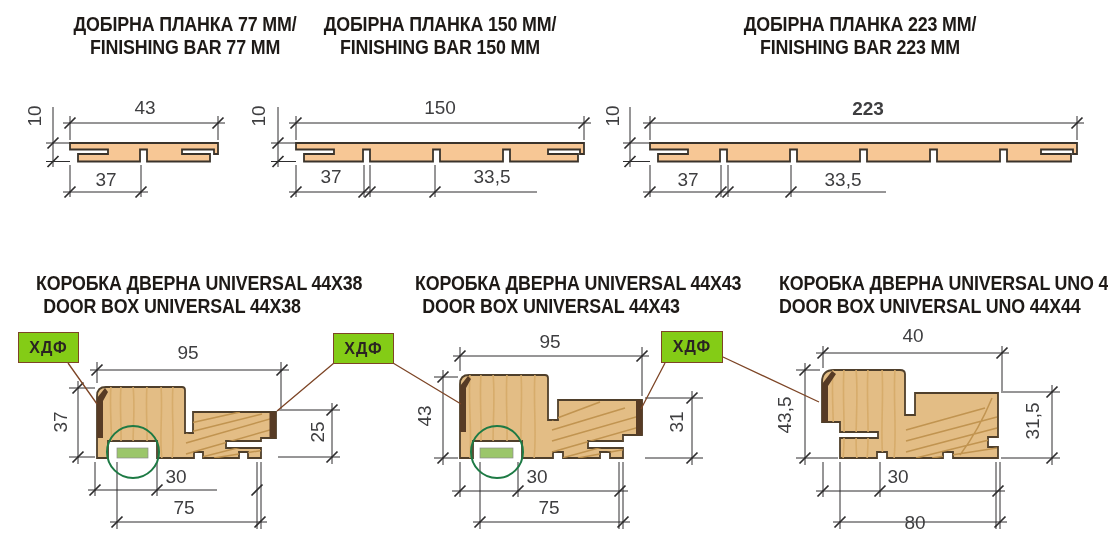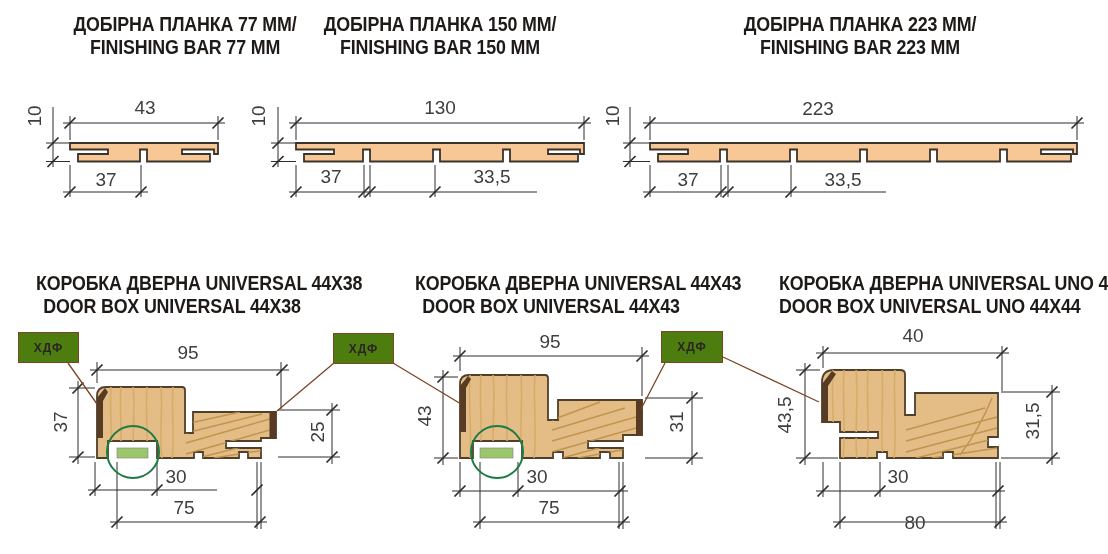--- a/index.html
+++ b/index.html
@@ -15,23 +15,23 @@
   .gcircle{fill:none;stroke:#1d7a44;stroke-width:2;}
   .leader{stroke:#7d4526;stroke-width:1.3;fill:none;}
   .g1{stroke:#d6ab69;stroke-width:1.6;fill:none;opacity:.95;}
   .g2{stroke:#bd8f4a;stroke-width:1.5;fill:none;opacity:.9;}
   .panel-title{position:absolute;width:320px;text-align:center;
     font-size:21px;font-weight:700;letter-spacing:-.2px;color:#1e1a17;
     transform:scaleX(.85);white-space:nowrap;}
   .lbl{position:absolute;font-size:19px;color:#3e3e40;white-space:nowrap;
     transform:translate(-50%,-50%);}
   .lbl.rot{transform:translate(-50%,-50%) rotate(-90deg);}
-  .hdfbox{position:absolute;box-sizing:border-box;background:#4d7c0f;
+  .hdfbox{position:absolute;box-sizing:border-box;background:#84cc16;
     border:1.6px solid #7d4526;display:flex;align-items:center;justify-content:center;
-    font-size:12px;font-weight:600;letter-spacing:1px;color:#2a2422;}
+    font-size:16px;font-weight:600;letter-spacing:1px;color:#2a2422;}
 </style>
 </head>
 <body>
 
 <div class="stage">
 
 <svg width="1108" height="554" viewBox="0 0 1108 554">
   <defs>
     <path id="tk" d="M-5.5,5.5L5.5,-5.5"></path>
     <clipPath id="cp4">
@@ -189,25 +189,25 @@
 <div class="hdfbox" style="left:333px;top:333px;width:61px;height:31px;">
       <span>ХДФ</span>
     </div>
 <div class="hdfbox" style="left:661px;top:331px;width:62px;height:32px;">
       <span>ХДФ</span>
     </div>
 
 <div class="lbl" style="left:145px;top:108px;">43</div>
 <div class="lbl rot" style="left:35px;top:116px;">10</div>
 <div class="lbl" style="left:106px;top:180px;">37</div>
-<div class="lbl" style="left:440px;top:108px;">130</div>
+<div class="lbl" style="left:440px;top:108px;">150</div>
 <div class="lbl rot" style="left:259px;top:116px;">10</div>
 <div class="lbl" style="left:331px;top:177px;">37</div>
 <div class="lbl" style="left:492px;top:177px;">33,5</div>
-<div class="lbl" style="left:818px;top:109px;">223</div>
+<div class="lbl" style="left:868px;top:109px;font-weight:bold;">223</div>
 <div class="lbl rot" style="left:613px;top:116px;">10</div>
 <div class="lbl" style="left:688px;top:180px;">37</div>
 <div class="lbl" style="left:843px;top:180px;">33,5</div>
 <div class="lbl" style="left:188px;top:353px;">95</div>
 <div class="lbl rot" style="left:61px;top:422px;">37</div>
 <div class="lbl rot" style="left:318px;top:432px;">25</div>
 <div class="lbl" style="left:176px;top:477px;">30</div>
 <div class="lbl" style="left:184px;top:508px;">75</div>
 <div class="lbl" style="left:550px;top:342px;">95</div>
 <div class="lbl rot" style="left:425px;top:416px;">43</div>

